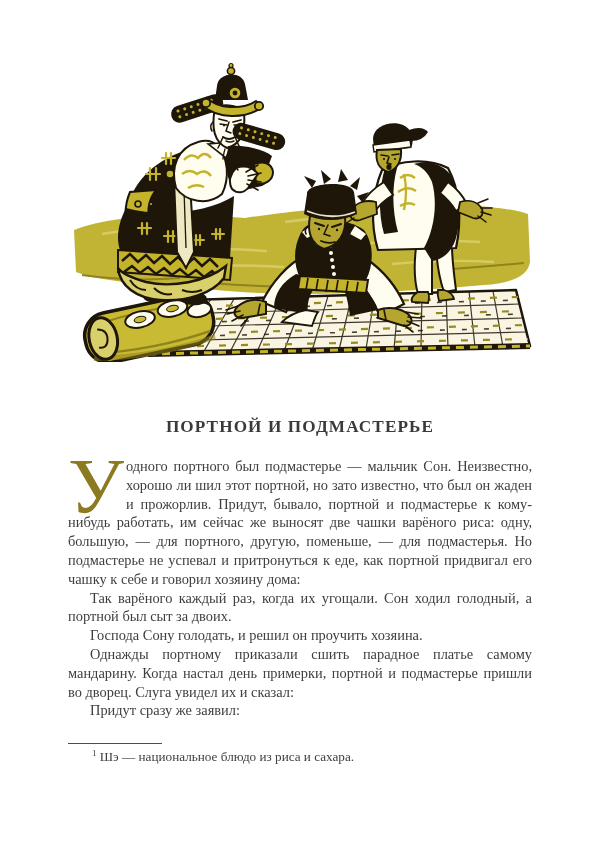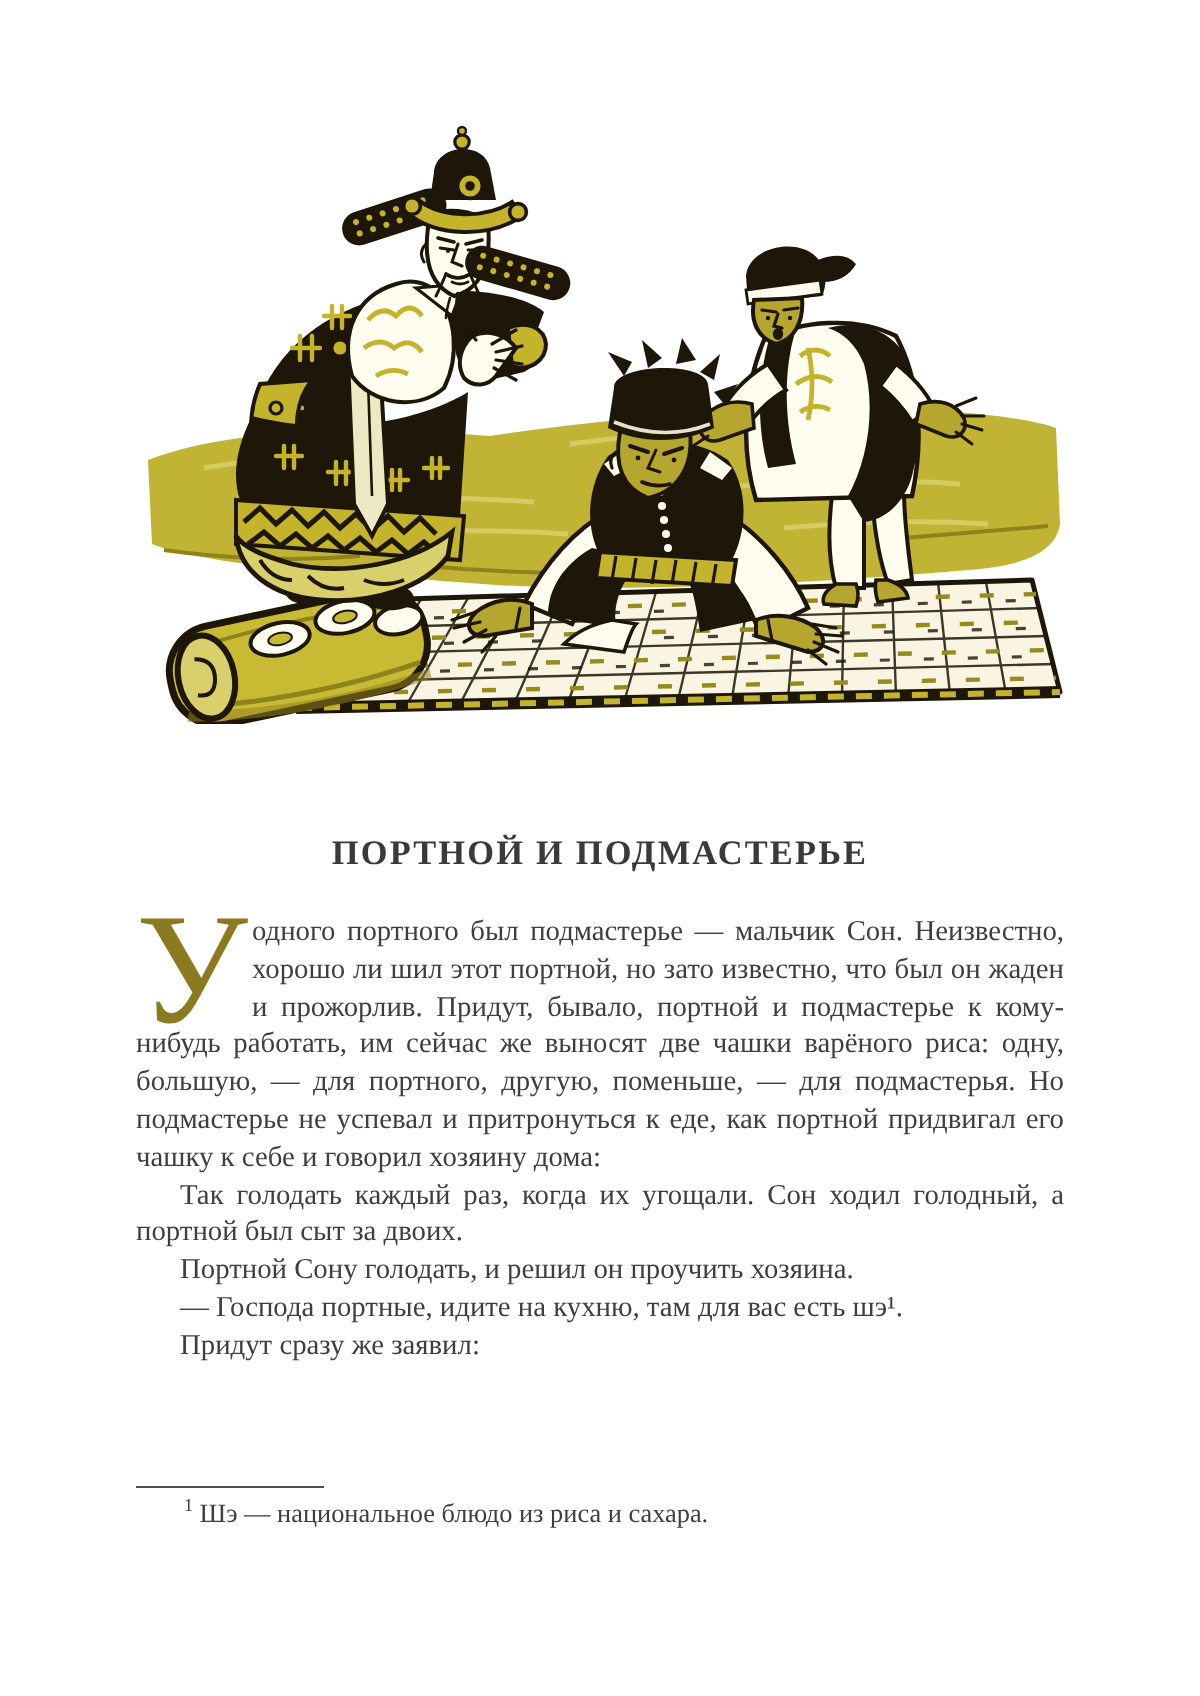--- a/index.html
+++ b/index.html
@@ -320,23 +320,23 @@
           <path d="M290,124 l10,-9 -3,13 Z" fill="#1d1609"></path>
         <path d="M297,134 l12,-4 -7,10 Z" fill="#1d1609"></path>
       </g>
     </svg>
   </div>
 
   <h1 class="title">ПОРТНОЙ И ПОДМАСТЕРЬЕ</h1>
 
   <div class="story">
     <p class="para first"><span class="dropcap">У</span><span>одного портного был подмастерье — мальчик Сон. Неизвестно, хорошо ли шил этот портной, но зато известно, что был он жаден и прожорлив. Придут, бывало, портной и подмастерье к кому-нибудь работать, им сейчас же выносят две чашки варёного риса: одну, большую, — для портного, другую, поменьше, — для подмастерья. Но подмастерье не успевал и притронуться к еде, как портной придвигал его чашку к себе и говорил хозяину дома:</span></p>
-    <p class="para">Так голодать каждый раз, когда их угощали. Сон ходил голодный, а портной был сыт за двоих.</p>
-    <p class="para">Портной Сону голодать, и решил он проучить хозяина.</p>
-    <p class="para">— Господа портные, идите на кухню, там для вас есть шэ¹.</p>
+    <p class="para">Так варёного каждый раз, когда их угощали. Сон ходил голодный, а портной был сыт за двоих.</p>
+    <p class="para">Господа Сону голодать, и решил он проучить хозяина.</p>
+    <p class="para">Однажды портному приказали сшить парадное платье самому мандарину. Когда настал день примерки, портной и подмастерье пришли во дворец. Слуга увидел их и сказал:</p>
     <p class="para">Придут сразу же заявил:</p>
   </div>
 
   <div class="footnote">
     <div class="footnote-rule"></div>
     <p class="footnote-text"><sup>1</sup>&nbsp;<span>Шэ — национальное блюдо из риса и сахара.</span></p>
   </div>
 
 </div>
 

